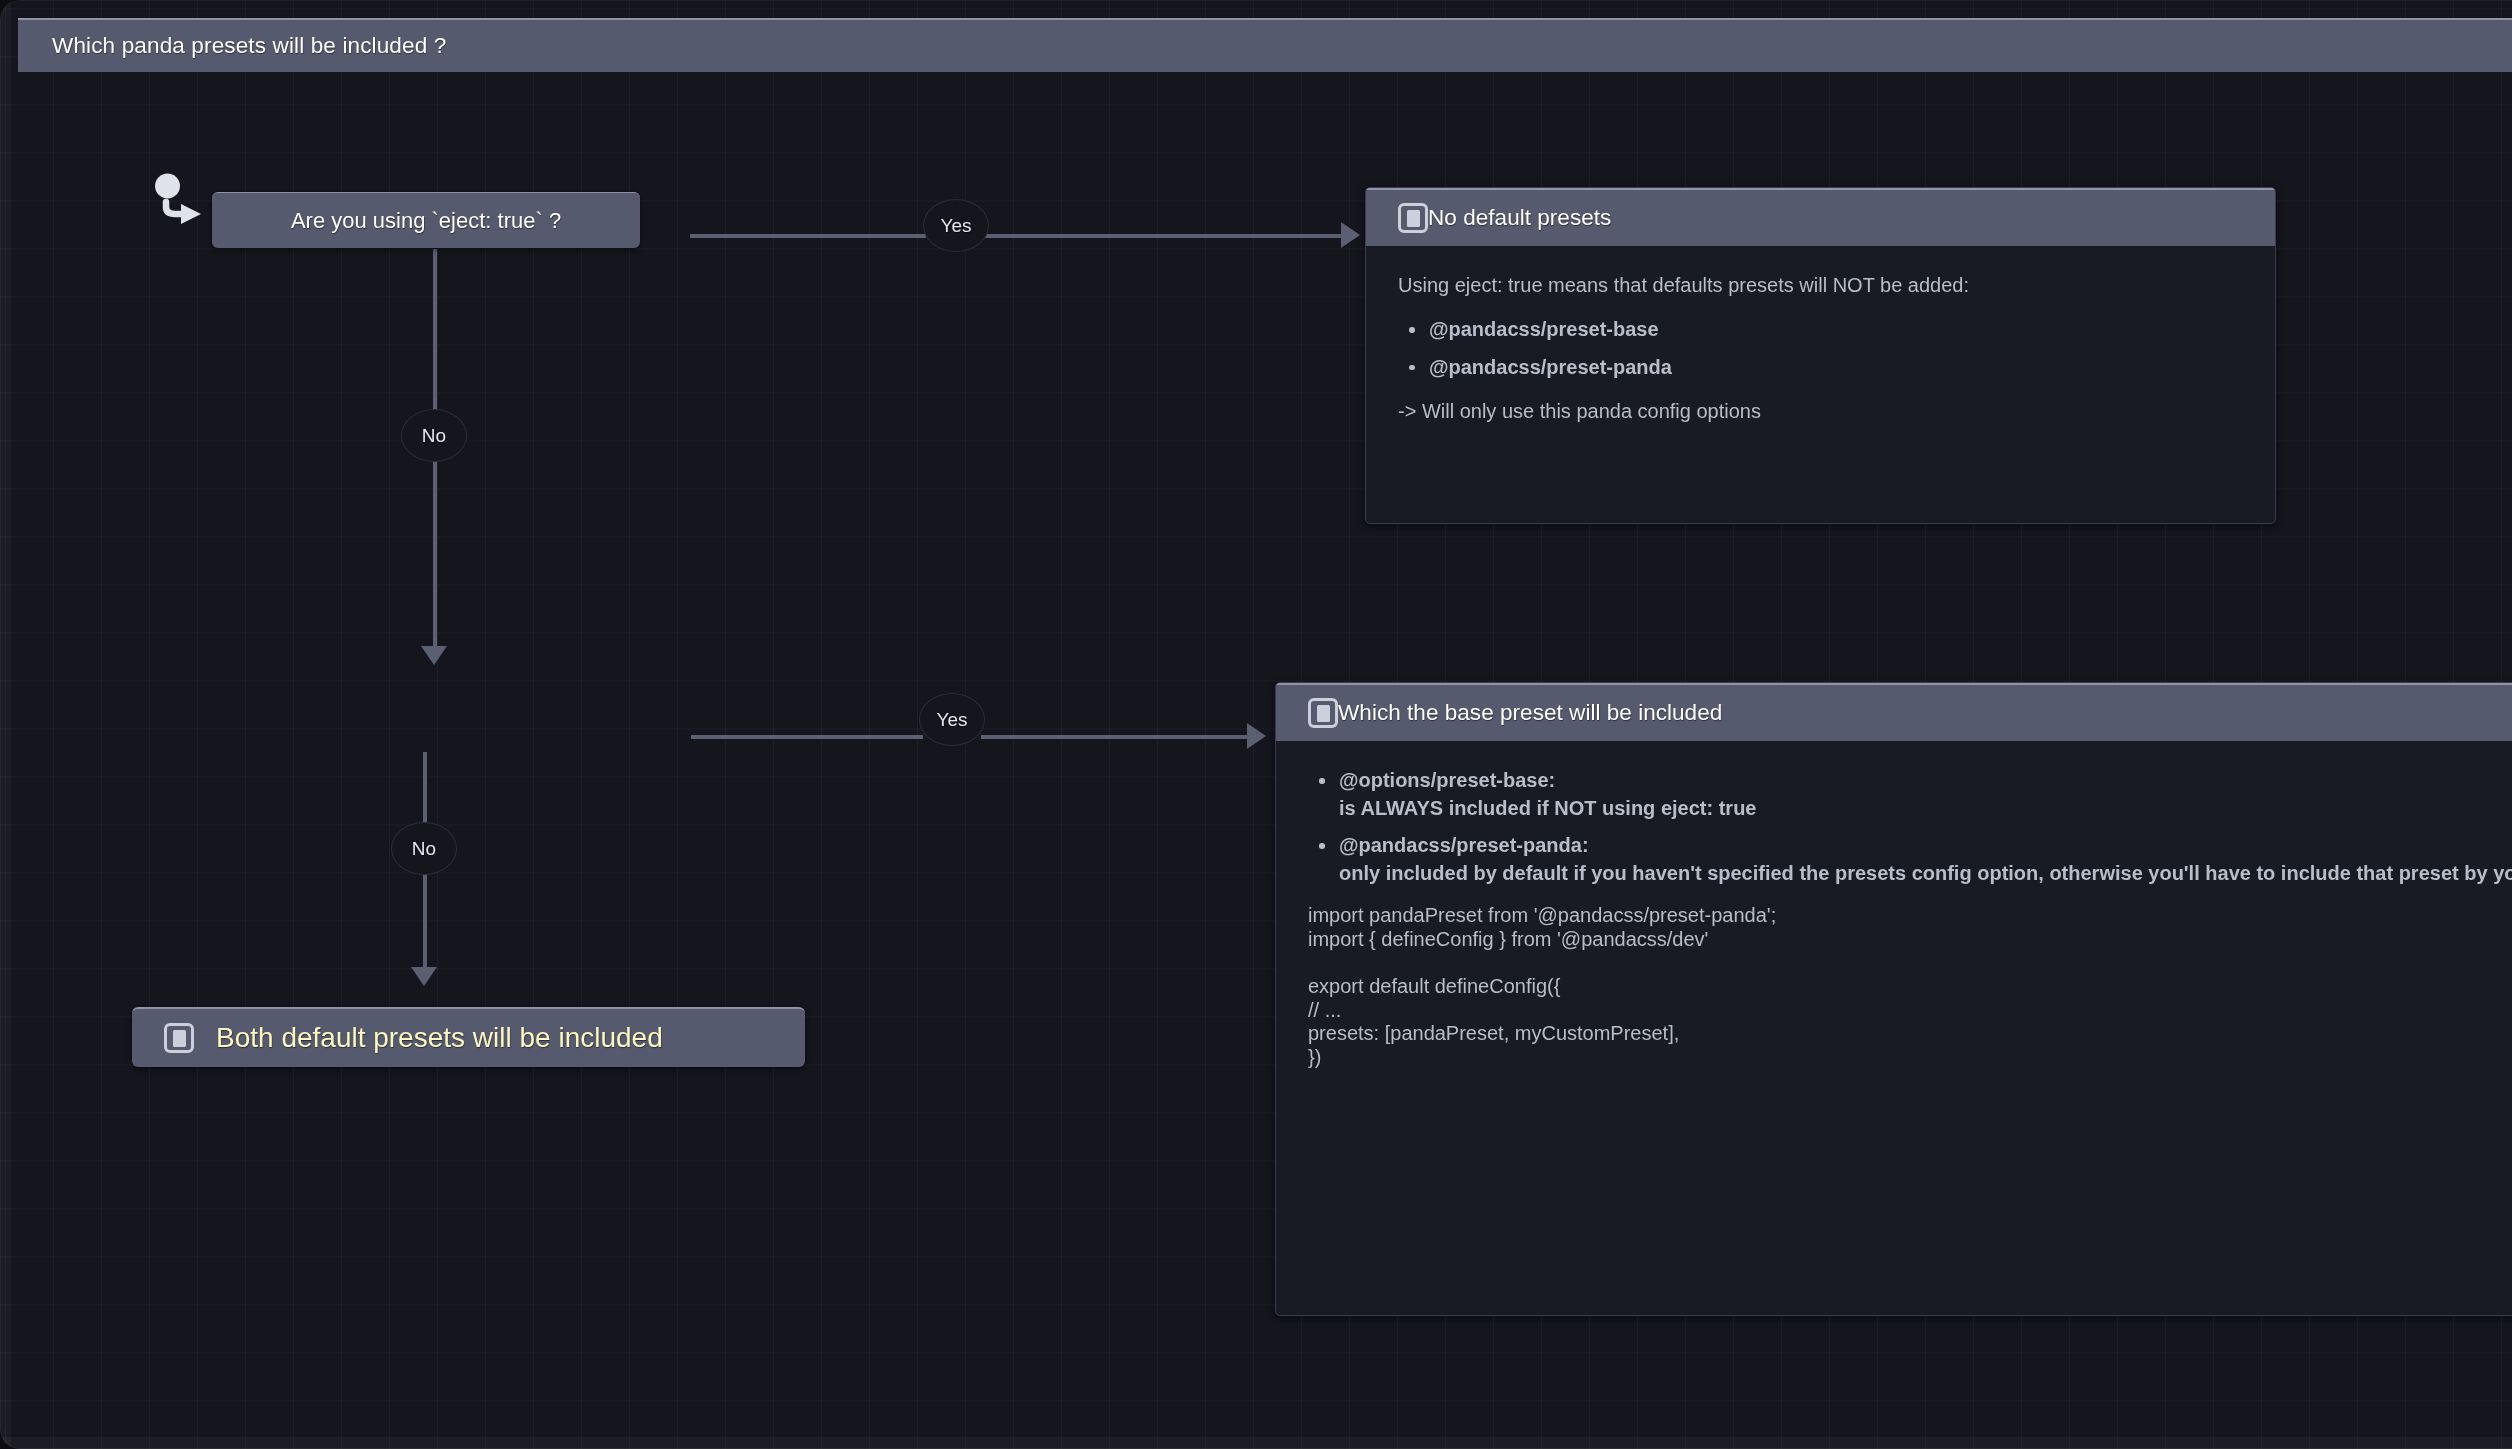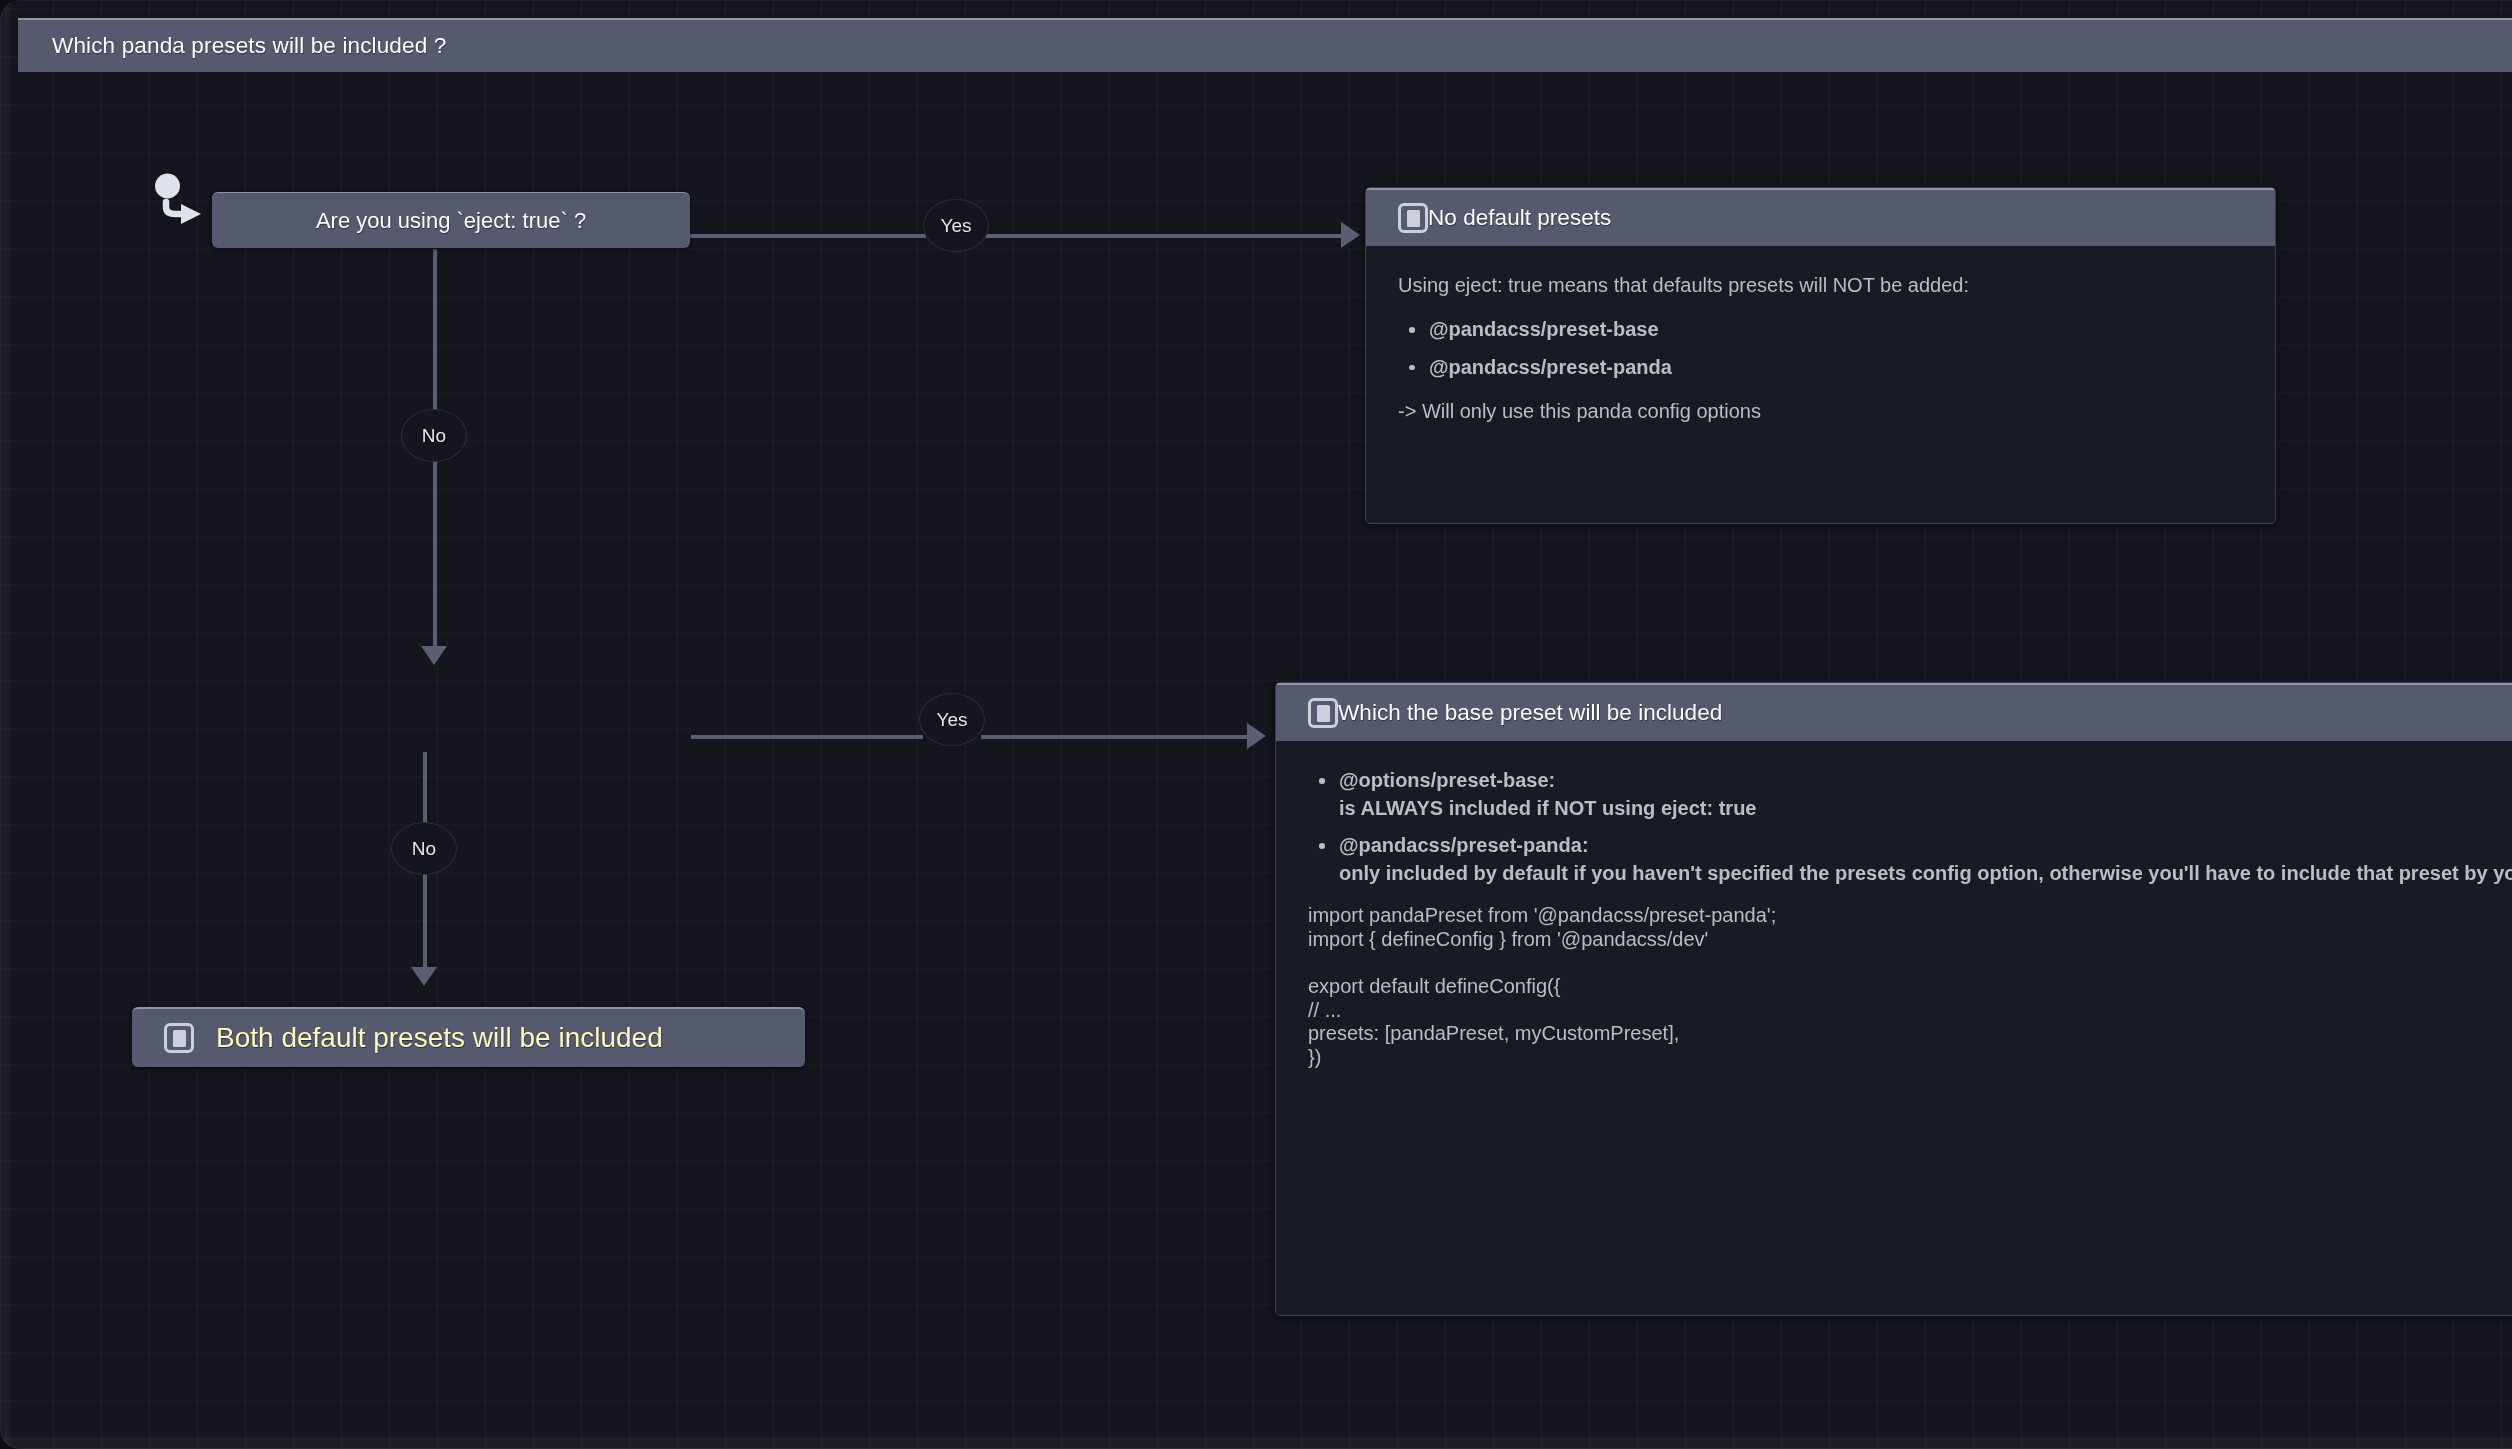--- a/index.html
+++ b/index.html
@@ -89,21 +89,21 @@
     align-items: center;
     justify-content: center;
     box-shadow: 0 1.5px 4.5px rgba(0,0,0,0.45);
   }
   .qnode-label {
     color: #ffffff;
     font-size: 22px;
     white-space: nowrap;
     text-shadow: 0.5px 0.5px 1px rgba(0,0,0,0.5);
   }
-  #qnode-eject { left: 212px; top: 192px; width: 478px; height: 56px; }
+  #qnode-eject { left: 212px; top: 192px; width: 428px; height: 56px; }
   #qnode-presets { left: 106px; top: 694px; width: 586px; height: 57px; }
 
   
   .edge-label {
     position: absolute;
     background: #15161d;
     border: 1px solid #2b2d38;
     border-radius: 50%;
     display: flex;
     align-items: center;

